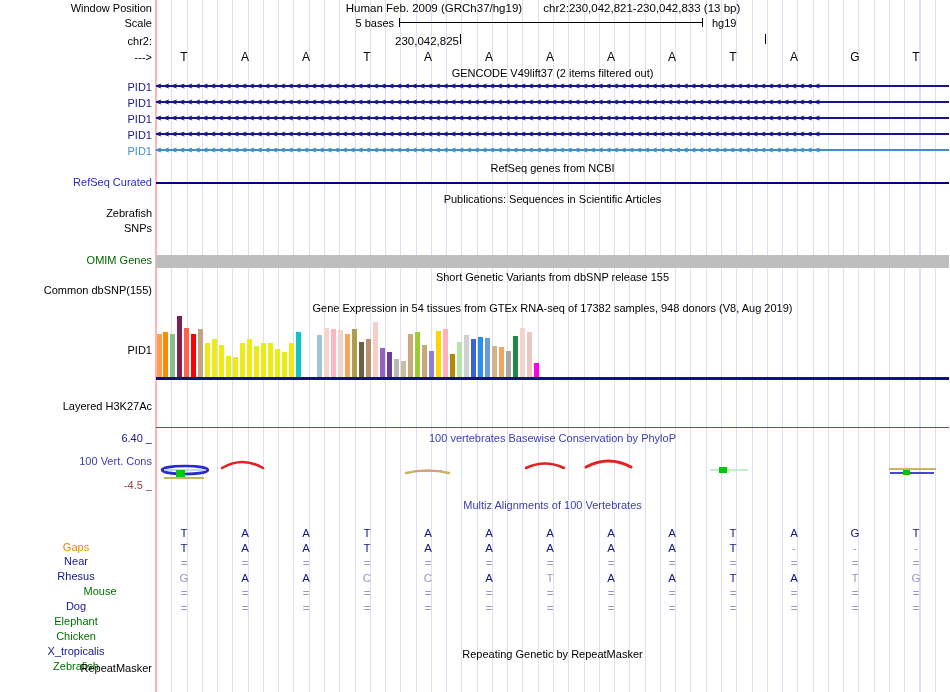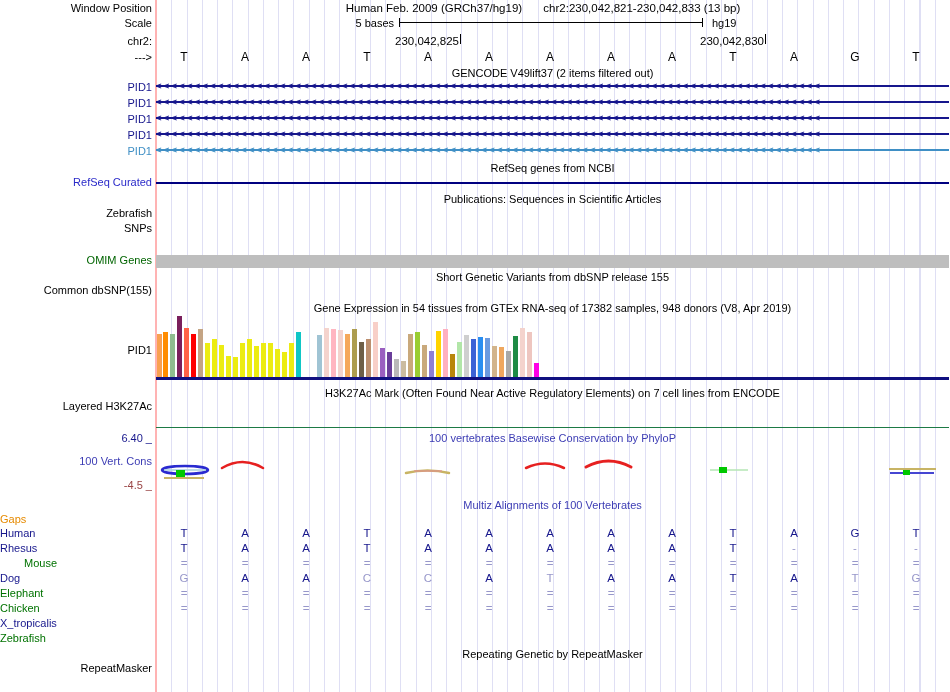--- a/index.html
+++ b/index.html
@@ -29,21 +29,21 @@
   .gene-line{position:absolute;left:0;right:0;top:5px;height:1.5px;}
   .gene-arrows{position:absolute;left:0;top:0;white-space:nowrap;font-size:9.5px;line-height:11px;letter-spacing:2.2px;font-weight:bold;}
   #refseq-line{position:absolute;left:156px;top:182px;width:793px;height:2px;background:#000080;}
   #omim-bar{position:absolute;left:156px;top:255px;width:793px;height:13px;background:#bebebe;}
   #gtex-bars{position:absolute;left:156px;top:316px;width:793px;height:61px;}
   .gbar{position:absolute;bottom:0;width:5px;}
   #gtex-base{position:absolute;left:156px;top:377px;width:793px;height:3px;background:#101080;}
   #h3k-line{position:absolute;left:156px;top:427px;width:793px;height:1px;background:#1d7a45;}
   #cons-svg{position:absolute;left:0;top:440px;width:950px;height:60px;}
   .mcell{position:absolute;transform:translateX(-50%);font-size:11.5px;line-height:14px;}
-  .mlbl{position:absolute;left:0;width:152px;height:14px;line-height:14px;text-align:left;white-space:nowrap;}
+  .mlbl{position:absolute;left:0;width:152px;height:14px;line-height:14px;text-align:center;white-space:nowrap;margin-top:28px;}
 </style>
 </head>
 <body>
 
 <div id="browser">
   <div id="grid"></div>
   <div id="redline"></div>
 
   <div class="lbl" style="top:2px">Window Position</div>
   <div class="hdr-title">
@@ -56,21 +56,20 @@
   <div id="scalebar">
       <div class="h"></div>
       <div class="cl"></div>
       <div class="cr"></div>
     </div>
   <div id="hg19">hg19</div>
 
   <div class="lbl" style="top:35px">chr2:</div>
   <div class="coord" style="left:156px;width:303px">230,042,825</div>
   <div class="tick" style="left:460px;top:34px"></div>
-  <div class="coord" style="left:457px;width:307px">230,042,830</div>
   <div class="tick" style="left:765px;top:34px"></div>
 
   <div class="lbl" style="top:51px">---&gt;</div>
   <div id="seq-row">
       <span class="base" style="left: 184px; top: 51px;">T</span>
       <span class="base" style="left: 245px; top: 51px;">A</span>
       <span class="base" style="left: 306px; top: 51px;">A</span>
       <span class="base" style="left: 367px; top: 51px;">T</span>
       <span class="base" style="left: 428px; top: 51px;">A</span>
       <span class="base" style="left: 489px; top: 51px;">A</span>
@@ -80,22 +79,21 @@
       <span class="base" style="left: 733px; top: 51px;">T</span>
       <span class="base" style="left: 794px; top: 51px;">A</span>
       <span class="base" style="left: 855px; top: 51px;">G</span>
       <span class="base" style="left: 916px; top: 51px;">T</span>
     </div>
 
   <div class="title" style="top:67px">GENCODE V49lift37 (2 items filtered out)</div>
   <div class="title" style="top:193px">Publications: Sequences in Scientific Articles</div>
   <div class="title" style="top:162px">RefSeq genes from NCBI</div>
   <div class="title" style="top:271px">Short Genetic Variants from dbSNP release 155</div>
-  <div class="title" style="top:302px">Gene Expression in 54 tissues from GTEx RNA-seq of 17382 samples, 948 donors (V8, Apr 2019)</div>
-  <div class="title" style="top:387px">H3K27Ac Mark (Often Found Near Active Regulatory Elements) on 7 cell lines from ENCODE</div>
+  <div class="title" style="top:302px">Gene Expression in 54 tissues from GTEx RNA-seq of 17382 samples, 948 donors (V8, Aug 2019)</div>
   <div class="title c-titlenavy" style="top:432px">100 vertebrates Basewise Conservation by PhyloP</div>
   <div class="title c-titlenavy" style="top:499px">Multiz Alignments of 100 Vertebrates</div>
   <div class="title" style="top:648px">Repeating Genetic by RepeatMasker</div>
 
   <div id="gencode-rows">
       <div class="lbl" style="top: 81px; color: rgb(22, 22, 140);">PID1</div>
       <div class="gene-row" style="top: 80px;">
         <div class="gene-line" style="background: rgb(22, 22, 140);"></div>
         <div class="gene-arrows" style="color: rgb(22, 22, 140);">&lt;&lt;&lt;&lt;&lt;&lt;&lt;&lt;&lt;&lt;&lt;&lt;&lt;&lt;&lt;&lt;&lt;&lt;&lt;&lt;&lt;&lt;&lt;&lt;&lt;&lt;&lt;&lt;&lt;&lt;&lt;&lt;&lt;&lt;&lt;&lt;&lt;&lt;&lt;&lt;&lt;&lt;&lt;&lt;&lt;&lt;&lt;&lt;&lt;&lt;&lt;&lt;&lt;&lt;&lt;&lt;&lt;&lt;&lt;&lt;&lt;&lt;&lt;&lt;&lt;&lt;&lt;&lt;&lt;&lt;&lt;&lt;&lt;&lt;&lt;&lt;&lt;&lt;&lt;&lt;&lt;&lt;&lt;&lt;&lt;&lt;</div>
       </div>
@@ -208,21 +206,21 @@
       <path d="M 586 467 Q 608.5 455 631 467" fill="none" stroke="#e62020" stroke-width="3" stroke-linecap="round"></path>
       <line x1="710" x2="748" y1="470" y2="470" stroke="#b4e6b4" stroke-width="1.5"></line>
       <rect x="719" y="467" width="8" height="6" fill="#00c800"></rect>
       <line x1="889" x2="936" y1="469" y2="469" stroke="#c8b464" stroke-width="2"></line>
       <line x1="890" x2="934" y1="473" y2="473" stroke="#4646d2" stroke-width="2"></line>
       <rect x="903" y="470" width="7" height="5" fill="#00c800"></rect>
     </svg>
 
   <div id="multiz-rows">
       <div class="mlbl" style="top: 512px; color: rgb(230, 138, 0);">Gaps</div>
-      <div class="mlbl" style="top: 526px; color: rgb(22, 22, 140);">Human</div>
+      <div class="mlbl" style="top: 526px; color: rgb(22, 22, 140);">Near</div>
       <span class="mcell" style="left: 184px; top: 526px; color: rgb(22, 22, 140);">T</span>
       <span class="mcell" style="left: 245px; top: 526px; color: rgb(22, 22, 140);">A</span>
       <span class="mcell" style="left: 306px; top: 526px; color: rgb(22, 22, 140);">A</span>
       <span class="mcell" style="left: 367px; top: 526px; color: rgb(22, 22, 140);">T</span>
       <span class="mcell" style="left: 428px; top: 526px; color: rgb(22, 22, 140);">A</span>
       <span class="mcell" style="left: 489px; top: 526px; color: rgb(22, 22, 140);">A</span>
       <span class="mcell" style="left: 550px; top: 526px; color: rgb(22, 22, 140);">A</span>
       <span class="mcell" style="left: 611px; top: 526px; color: rgb(22, 22, 140);">A</span>
       <span class="mcell" style="left: 672px; top: 526px; color: rgb(22, 22, 140);">A</span>
       <span class="mcell" style="left: 733px; top: 526px; color: rgb(22, 22, 140);">T</span>

